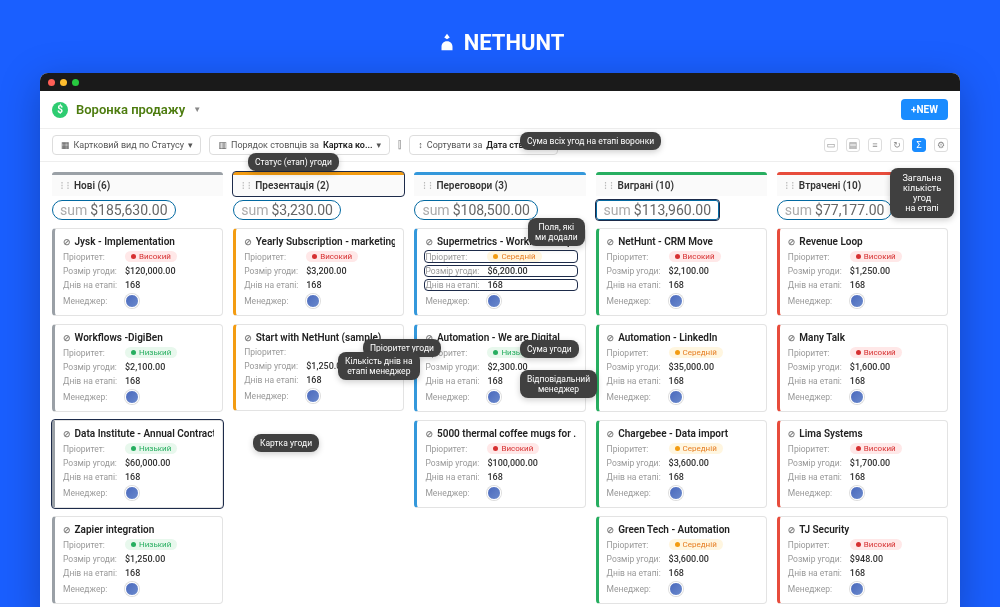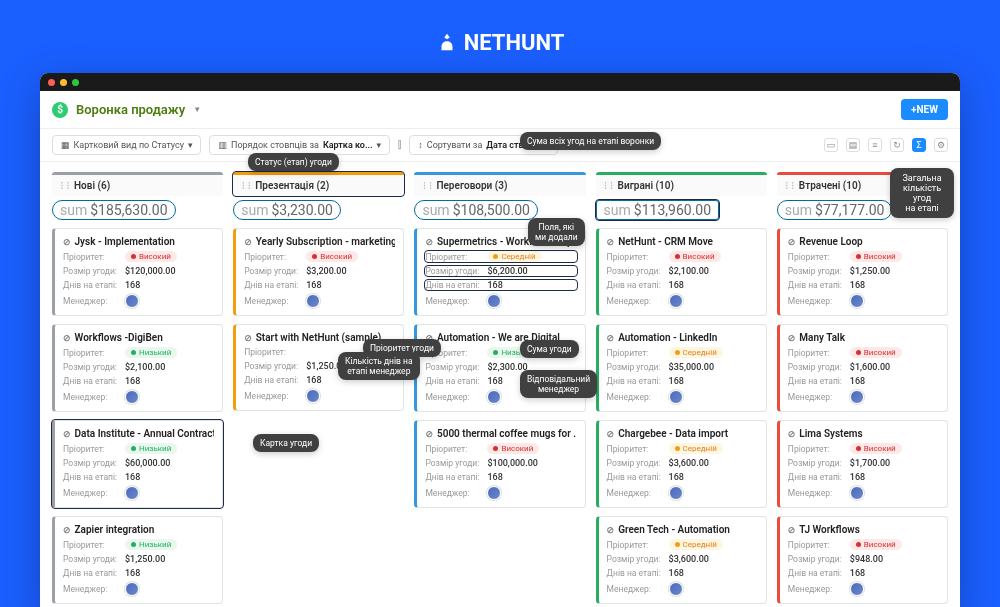--- a/index.html
+++ b/index.html
@@ -494,21 +494,21 @@
             <span class="val">168</span>
           </div>
       <div class="row">
             <span class="lbl">Менеджер:</span>
             <span class="avatar"></span>
           </div>
     </div>
         <div class="card" style="border-left-color: rgb(231, 76, 60);">
       <div class="card-title">
             <span class="chk">⊘</span>
-            <span>TJ Workflows</span>
+            <span>TJ Security</span>
           </div>
       <div class="row ">
             <span class="lbl">Пріоритет:</span>
             <span class="pri-badge pri-high"><span class="d"></span>Високий</span>
           </div>
       <div class="row ">
             <span class="lbl">Розмір угоди:</span>
             <span class="val">$948.00</span>
           </div>
       <div class="row ">

